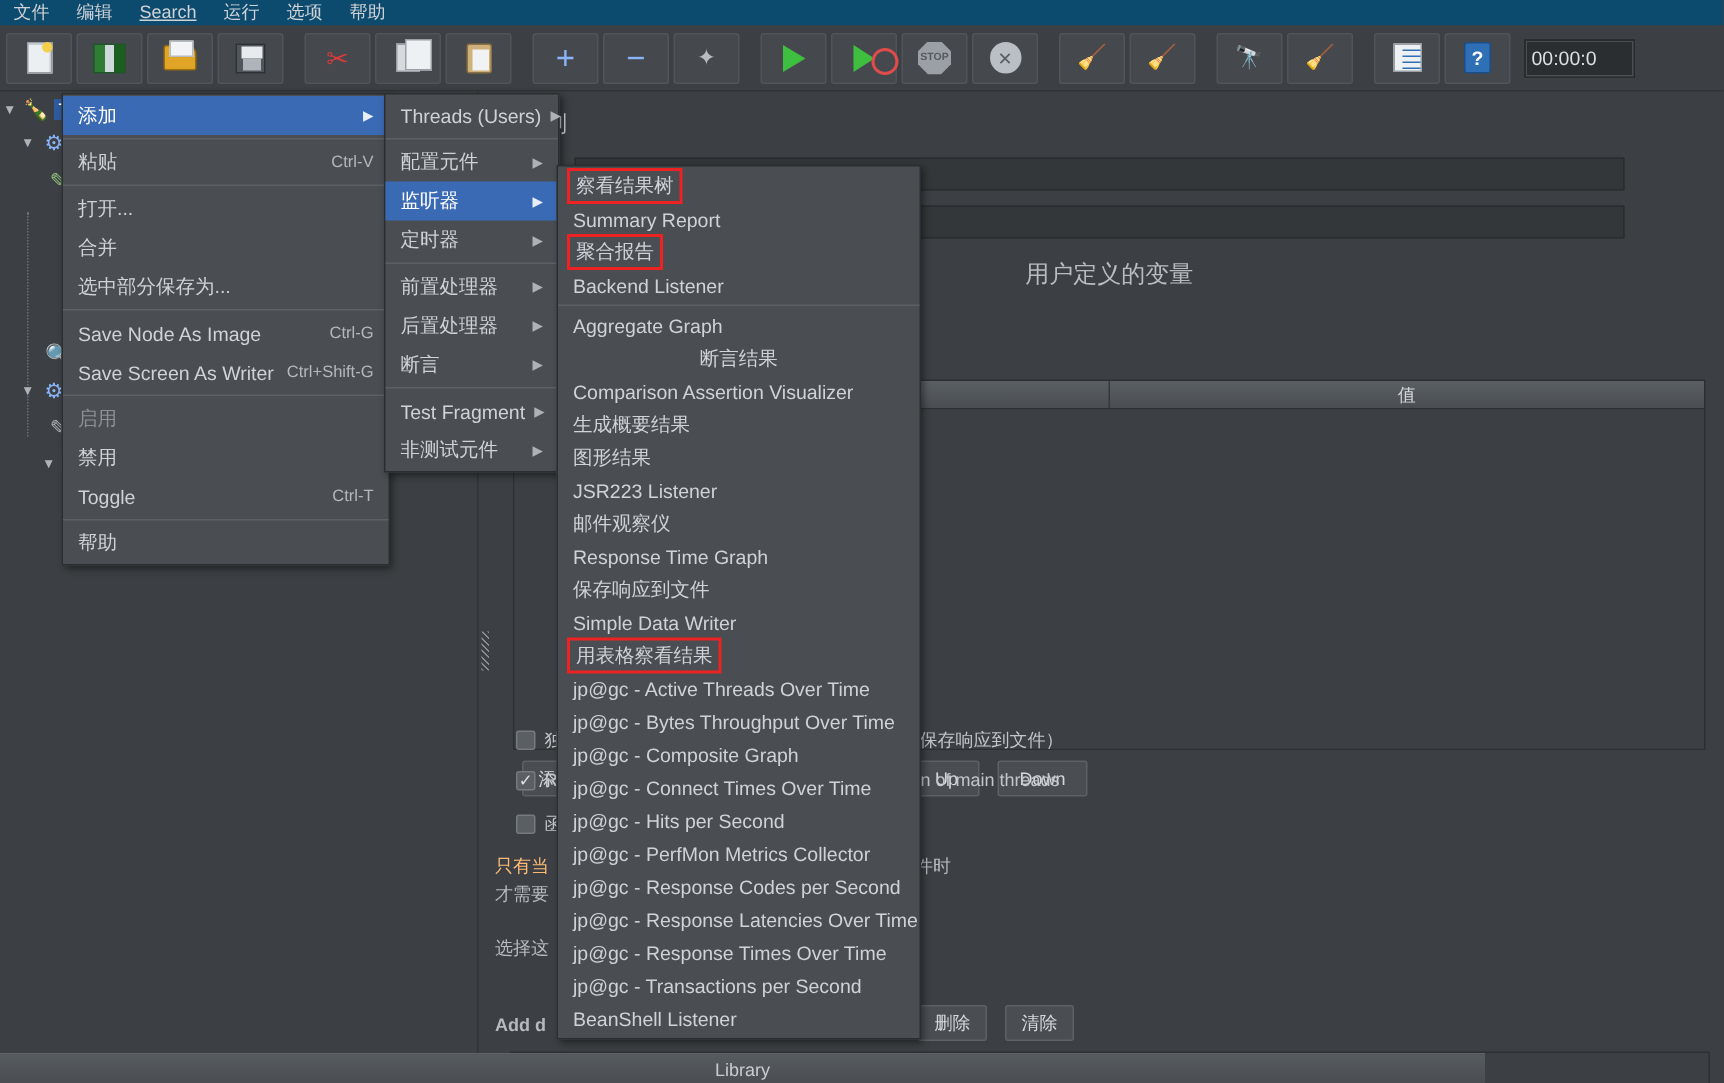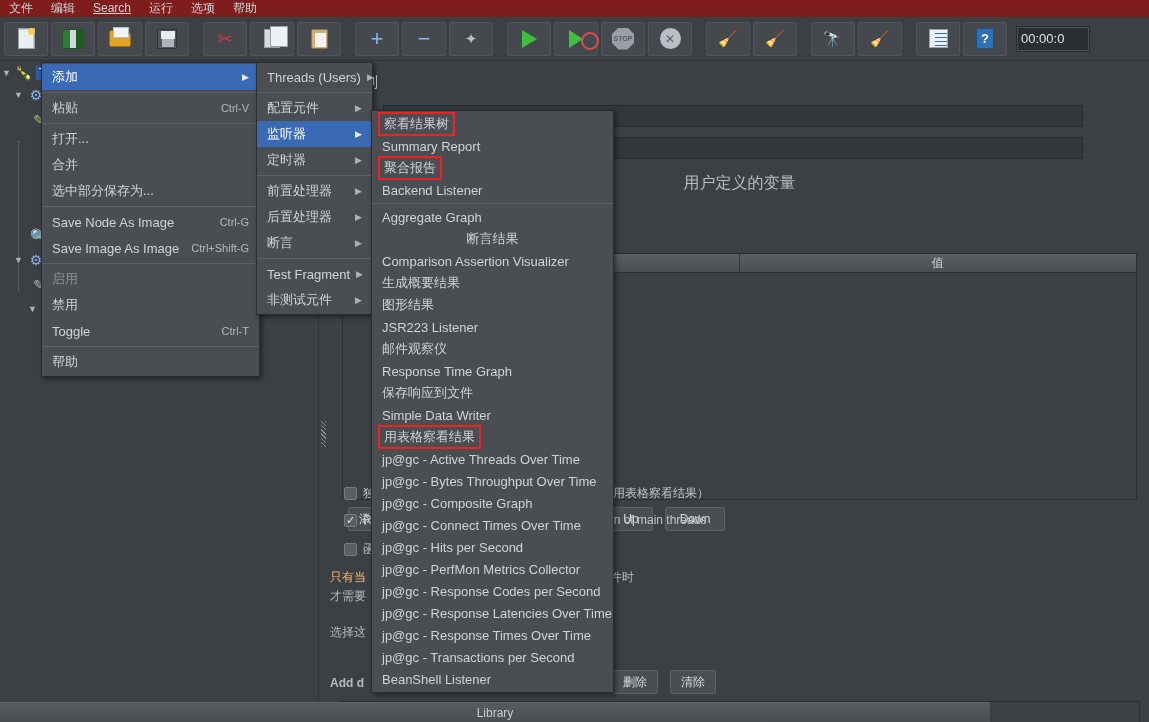--- a/index.html
+++ b/index.html
@@ -8,21 +8,21 @@
     background: #3c4044;
     font-family: "Liberation Sans", "DejaVu Sans", sans-serif;
     overflow: hidden;
     color: #b8bcc0;
   }
   #root { position: relative; width: 1149px; height: 722px; }
 
   
   .menubar {
     position: absolute; left: 0; top: 0; width: 1149px; height: 17px;
-    background: #7f1d1d; display: flex; align-items: center;
+    background: #0c4a6e; display: flex; align-items: center;
     font-size: 12px; color: #cfd3d7;
   }
   .menubar .mitem { padding: 0 9px; white-space: nowrap; line-height: 17px; }
   .menubar .mitem.underline { text-decoration: underline; }
 
   
   .toolbar {
     position: absolute; left: 0; top: 17px; width: 1149px; height: 44px;
     background: #3c4044; border-bottom: 1px solid #2e3235;
     display: flex; align-items: center; padding-left: 4px; gap: 3px;
@@ -322,21 +322,21 @@
       <button class="btn" style="width:46px;">添加</button>
       <button class="btn" style="width:133px;">Add from Clipboard</button>
       <button class="btn" style="width:46px;">删除</button>
       <button class="btn" style="width:44px;">Up</button>
       <button class="btn" style="width:60px;">Down</button>
     </div>
 
     <div class="chkrow" style="left:14px; top:424px;">
       <span class="chk"></span>
       <span>独</span>
-      <span style="margin-left:232px;">用表格察看结果）</span>
+      <span style="margin-left:232px;">保存响应到文件）</span>
     </div>
 
     <div class="chkrow" style="left:14px; top:452px;">
       <span class="chk">✓</span>
       <span>R</span>
       <span style="margin-left:236px;">n of main threads</span>
     </div>
 
     <div class="chkrow" style="left:14px; top:480px;">
       <span class="chk"></span>
@@ -382,21 +382,21 @@
     </div>
     <div class="mi">
       <span class="mtext">选中部分保存为...</span>
     </div>
     <div class="sep"></div>
     <div class="mi">
       <span class="mtext">Save Node As Image</span>
       <span class="acc">Ctrl-G</span>
     </div>
     <div class="mi">
-      <span class="mtext">Save Image As Image</span>
+      <span class="mtext">Save Screen As Writer</span>
       <span class="acc" style="padding-left:8px;">Ctrl+Shift-G</span>
     </div>
     <div class="sep"></div>
     <div class="mi" style="color:#8d9196;">
       <span class="mtext">启用</span>
     </div>
     <div class="mi">
       <span class="mtext">禁用</span>
     </div>
     <div class="mi">

